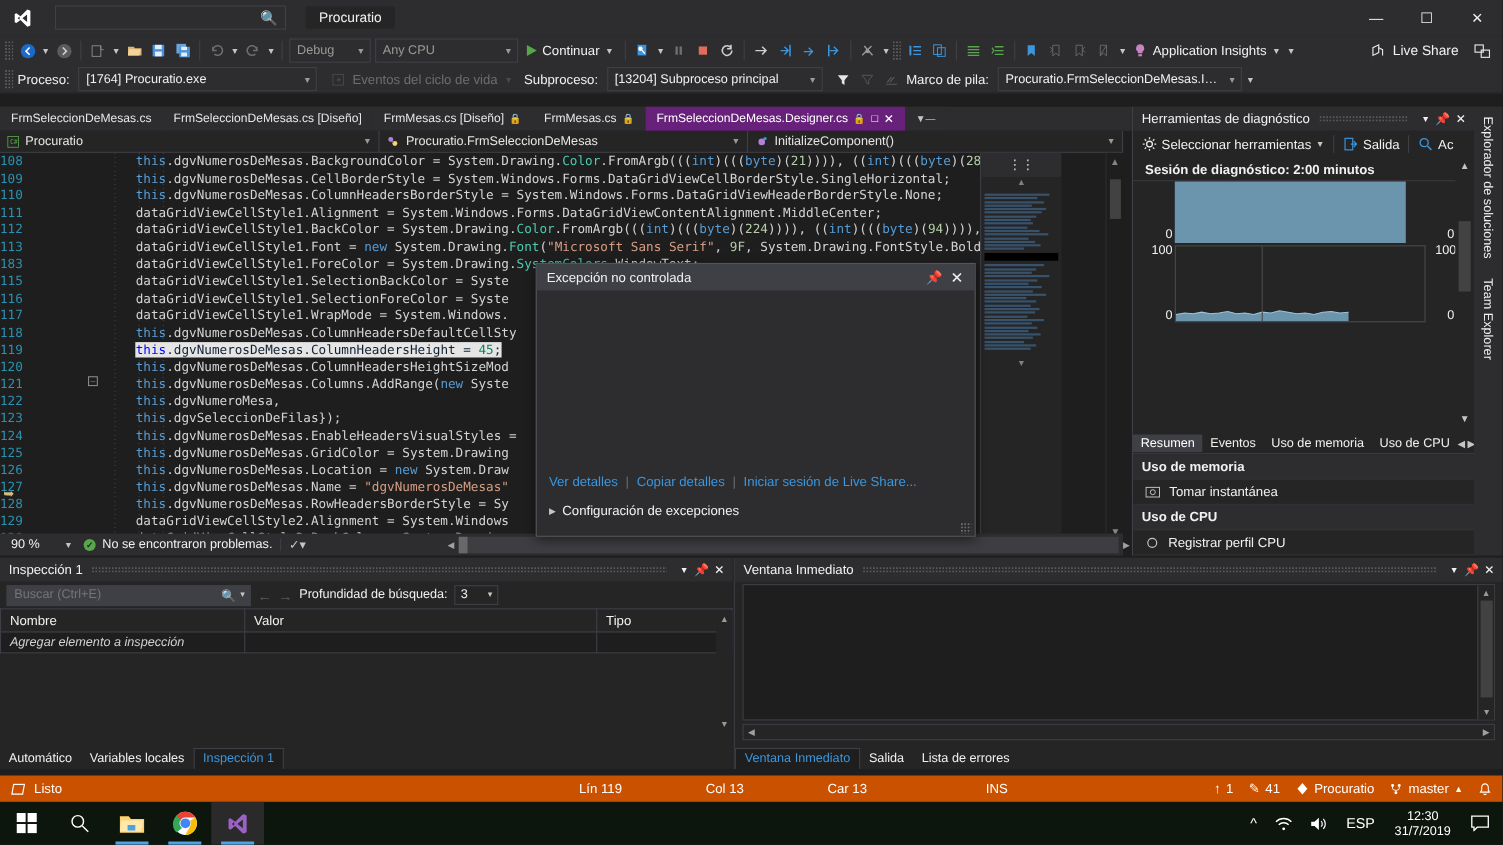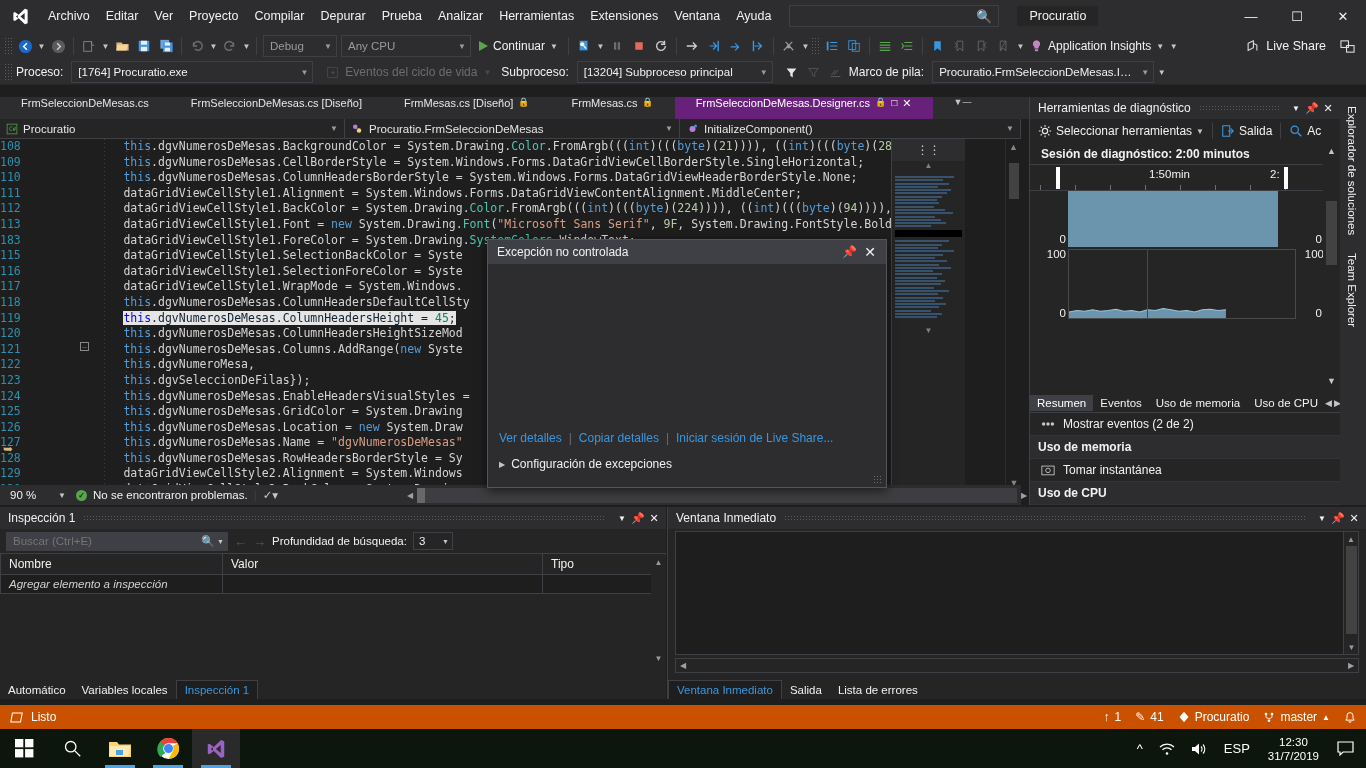--- a/index.html
+++ b/index.html
@@ -74,21 +74,21 @@
   }
   .lbl { font-size:12px; color:#f1f1f1; margin:0 6px 0 2px; white-space:nowrap; }
   .lbl.dim { color:#6d6d6d; }
 
   
   .tabstrip {
     position:absolute; left:0; top:97px; width:1366px; height:22px;
     background:#2d2d30; display:flex; align-items:flex-end;
   }
   .tab {
-    height:22px; display:flex; gap:5px; padding:0 21px;
+    height:22px; display:flex; align-items:center; gap:5px; padding:0 10px;
     font-size:12px; color:#f1f1f1; background:#2d2d30; white-space:nowrap;
   }
   .tab.active { background:#68217a; color:#ffffff; }
   .tab .lock { font-size:9px; color:#c5c5c5; }
   .tab .tx { font-size:11px; color:#e6e6e6; }
 
   
   .editor-wrap {
     position:absolute; left:0; top:119px; width:1021px; height:386px; background:#1e1e1e;
   }
@@ -275,34 +275,20 @@
 <body>
 
 <div class="app">
 
   <div class="titlebar">
     <div class="vs-logo">
       <svg viewBox="0 0 24 24">
           <path fill="#ffffff" d="M17.5 2.2 9.6 9.9 4.9 6.3 3 7.2v9.6l1.9.9 4.7-3.6 7.9 7.7L21 20.4V3.6L17.5 2.2zM6.3 12l2.3-1.9v3.8L6.3 12zm10.9 4.3-5.3-4.3 5.3-4.3v8.6z"></path>
         </svg>
     </div>
-    <div class="menu">
-      <div class="menu-item">Archivo</div>
-      <div class="menu-item">Editar</div>
-      <div class="menu-item">Ver</div>
-      <div class="menu-item">Proyecto</div>
-      <div class="menu-item">Compilar</div>
-      <div class="menu-item">Depurar</div>
-      <div class="menu-item">Prueba</div>
-      <div class="menu-item">Analizar</div>
-      <div class="menu-item">Herramientas</div>
-      <div class="menu-item">Extensiones</div>
-      <div class="menu-item">Ventana</div>
-      <div class="menu-item">Ayuda</div>
-    </div>
     <div class="qsearch">
       <input placeholder="Buscar en Visual Studio (Ctrl+Q)" style="">
       <span class="mag">🔍</span>
     </div>
     <div class="sol-name">Procuratio</div>
     <div class="wincontrols">
       <div class="wc">—</div>
       <div class="wc">☐</div>
       <div class="wc close">✕</div>
     </div>
@@ -510,21 +496,21 @@
             <rect x="1" y="2" width="8" height="7" fill="none" stroke="#e6e6e6" stroke-width="1.1"></rect>
             <rect x="7" y="7" width="8" height="7" fill="none" stroke="#e6e6e6" stroke-width="1.1"></rect>
           </svg>
       </div>
     </div>
   </div>
 
   <div class="dbgbar">
     <div class="grip"></div>
     <span class="lbl">Proceso:</span>
-    <div class="combo" style="width:242px;color:#f1f1f1">
+    <div class="combo" style="width:217px;color:#f1f1f1">
       <span class="cv">[1764] Procuratio.exe</span>
       <span class="cc">▼</span>
     </div>
     <div class="tb-btn" style="margin-left:6px">
       <svg width="13" height="13" viewBox="0 0 16 16">
           <rect x="2" y="2" width="12" height="12" fill="none" stroke="#4a4a4a"></rect>
           <path d="M9 4 6 9h3l-1 3 3-5H8z" fill="#4a4a4a"></path>
         </svg>
     </div>
     <span class="lbl dim">Eventos del ciclo de vida</span>
@@ -771,34 +757,20 @@
       <div class="item">
         <svg width="14" height="14" viewBox="0 0 16 16">
             <circle cx="6.5" cy="6.5" r="4.2" fill="none" stroke="#3a96dd" stroke-width="1.4"></circle>
             <path d="M10 10l4 4" stroke="#3a96dd" stroke-width="1.6"></path>
           </svg>
         <span>Ac</span>
       </div>
     </div>
     <div class="diag-sess">Sesión de diagnóstico: 2:00 minutos</div>
 
-    <div class="ruler">
-      <div class="marker" style="left:26px"></div>
-      <div class="tick" style="left:10px"></div>
-        <div class="tick" style="left:45px"></div>
-      <div class="tick" style="left:80px"></div>
-        <div class="tick" style="left:115px"></div>
-      <div class="tick" style="left:150px"></div>
-        <div class="tick" style="left:185px"></div>
-      <div class="tick" style="left:220px"></div>
-        <div class="tick" style="left:255px"></div>
-      <div class="tlabel" style="left:119px">1:50min</div>
-      <div class="tlabel" style="left:240px">2:</div>
-      <div class="marker" style="left:254px"></div>
-    </div>
 
     <div class="gchart" style="height:56px">
       <div class="plot">
         <div style="position:absolute;left:0;top:0;width:210px;height:56px;background:#6b94ad;"></div>
       </div>
       <div class="axL">0</div>
       <div class="axR">0</div>
     </div>
 
 
@@ -827,28 +799,20 @@
       <div class="dt">Eventos</div>
       <div class="dt">Uso de memoria</div>
       <div class="dt">Uso de CPU</div>
       <div class="dt-nav">
         <span>◀</span>
         <span>▶</span>
       </div>
     </div>
 
     <div class="diag-list">
-      <div class="dl-row">
-        <svg width="14" height="10" viewBox="0 0 16 10">
-            <circle cx="3" cy="5" r="2" fill="#c5c5c5"></circle>
-            <circle cx="8" cy="5" r="2" fill="#c5c5c5"></circle>
-            <circle cx="13" cy="5" r="2" fill="#c5c5c5"></circle>
-          </svg>
-        <span>Mostrar eventos (2 de 2)</span>
-      </div>
       <div class="dl-row hdr">
         <span>Uso de memoria</span>
       </div>
       <div class="dl-row">
         <svg width="14" height="12" viewBox="0 0 16 13">
             <rect x="1" y="2" width="14" height="10" fill="none" stroke="#c5c5c5"></rect>
             <circle cx="8" cy="7" r="2.6" fill="none" stroke="#c5c5c5"></circle>
           </svg>
         <span>Tomar instantánea</span>
       </div>
@@ -945,20 +909,26 @@
     </div>
   </div>
 
   <div class="vsstatus">
     <div class="ready">
       <svg width="13" height="11" viewBox="0 0 16 13">
           <path d="M3 1h12l-2 11H1z" fill="none" stroke="#fff" stroke-width="1.3"></path>
         </svg>
       <span>Listo</span>
     </div>
+    <div style="margin-left:460px;display:flex;align-items:center">
+      <span class="seg">Lín 119</span>
+      <span class="seg" style="margin-left:56px">Col 13</span>
+      <span class="seg" style="margin-left:56px">Car 13</span>
+      <span class="seg" style="margin-left:88px">INS</span>
+    </div>
     <div class="right">
       <span class="ic">
         <span>↑</span>
         <span>1</span>
       </span>
       <span class="ic">
         <span>✎</span>
         <span>41</span>
       </span>
       <span class="ic">

